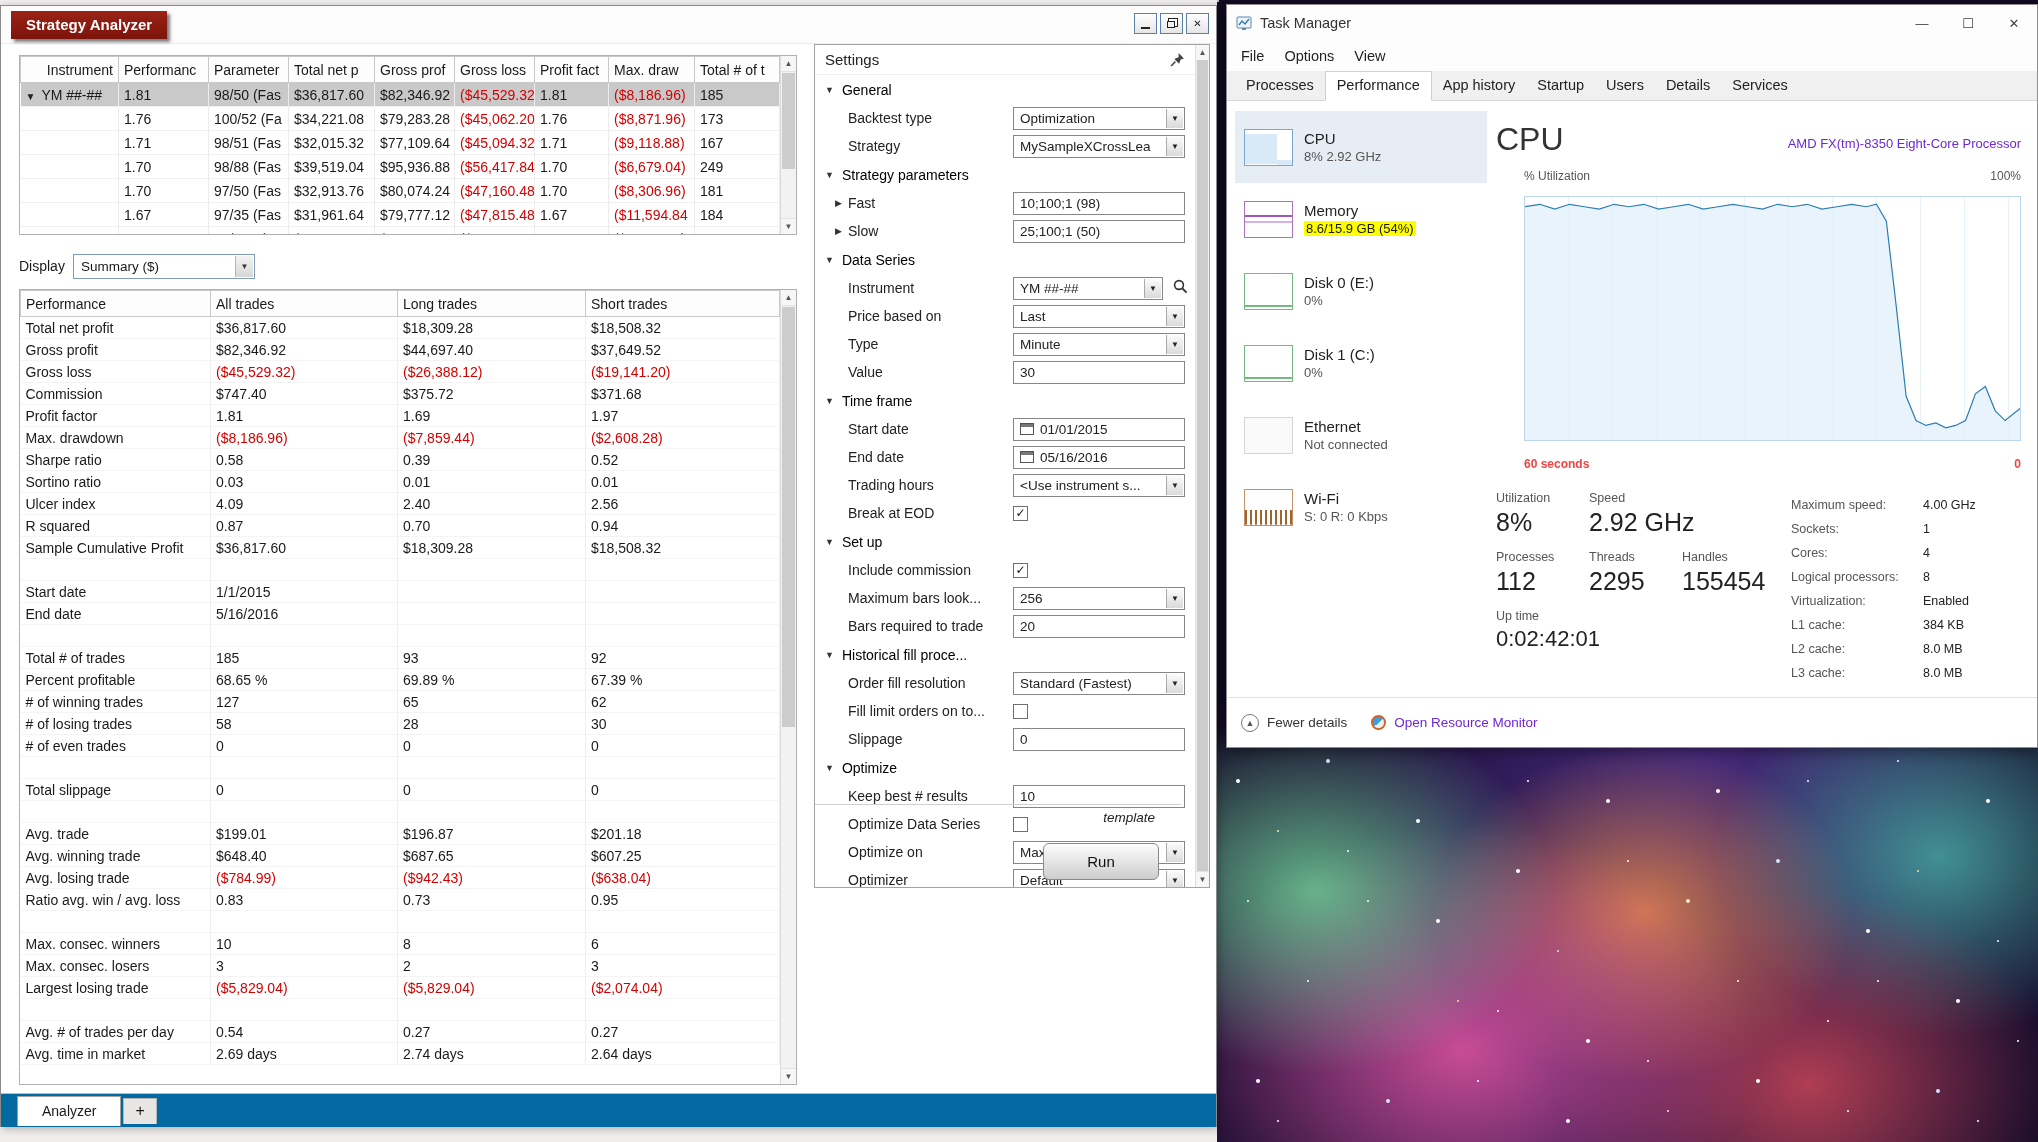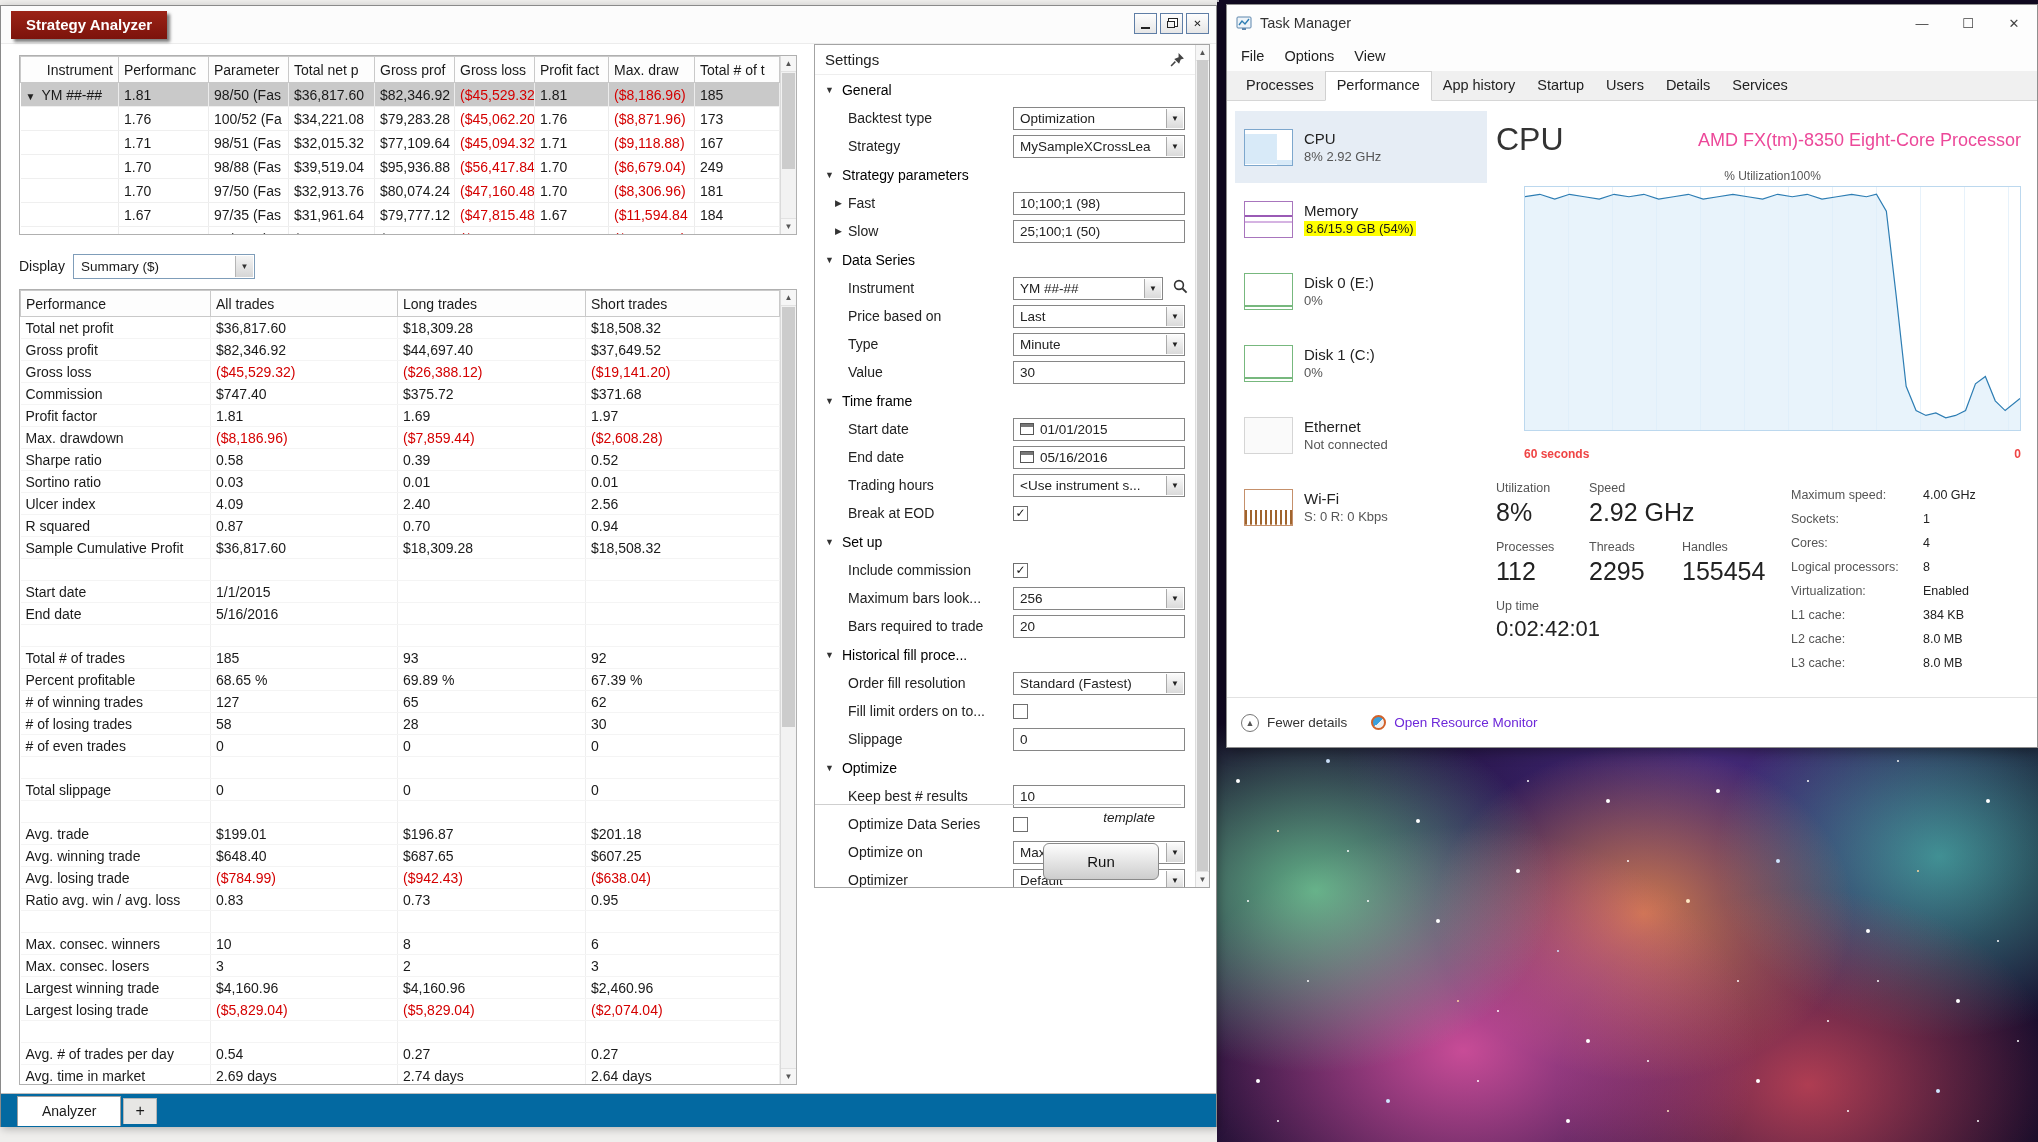--- a/index.html
+++ b/index.html
@@ -157,23 +157,23 @@
   .thumb.wifi { border-color:#c5906b;
     background-image:repeating-linear-gradient(to right,#a0642d 0 2px,transparent 2px 5px);
     background-size:100% 42%; background-position:left bottom; }
   .tm-side-name { font-size:15px; color:#222; display:block; }
   .tm-side-detail { font-size:13px; color:#555; display:block; margin-top:2px; }
   .tm-side-detail.hl { background:#ffff00; color:#1a1a1a; padding:0 2px; }
 
   .tm-main { position:absolute; left:269px; top:22px; right:16px; bottom:56px; }
   .tm-main-header { display:flex; align-items:flex-end; }
   .tm-main-title { font-size:32px; font-weight:300; color:#333; line-height:1; }
-  .tm-main-sub { margin-left:auto; font-size:18px; color:#ec4899; padding-bottom:4px; }
+  .tm-main-sub { margin-left:auto; font-size:13px; color:#6d28d9; padding-bottom:4px; }
   .graph-block { margin-left:28px; margin-top:14px; }
-  .graph-axis-top { display:flex; justify-content:center; font-size:12px; color:#555; margin-bottom:3px; }
+  .graph-axis-top { display:flex; justify-content:space-between; font-size:12px; color:#555; margin-bottom:13px; }
   .tm-graph { position:relative; height:245px; border:1px solid #bcd8ee; background:#fff;
     background-image:repeating-linear-gradient(to right, transparent 0 43px, #e7f2fb 43px 44px); }
   .tm-graph svg { position:absolute; left:0; top:0; width:100%; height:100%; }
   .graph-axis-bottom { display:flex; justify-content:space-between; font-size:12px; color:#ef4444; margin-top:16px;font-weight:bold; }
 
   .tm-stats { display:flex; margin-top:20px; }
   .tm-stats-left { width:295px; flex:0 0 auto; }
   .stat-row { display:flex; margin-bottom:13px; }
   .stat { width:93px; }
   .stat.wide { width:auto; }
@@ -567,26 +567,20 @@
     <td>6</td>
   </tr>
 
   <tr>
     <td>Max. consec. losers</td>
     <td>3</td>
     <td>2</td>
     <td>3</td>
   </tr>
 
-  <tr>
-    <td>Largest winning trade</td>
-    <td>$4,160.96</td>
-    <td>$4,160.96</td>
-    <td>$2,460.96</td>
-  </tr>
 
   <tr>
     <td>Largest losing trade</td>
     <td class="neg">($5,829.04)</td>
     <td class="neg">($5,829.04)</td>
     <td class="neg">($2,074.04)</td>
   </tr>
 
   <tr>
     <td></td>

